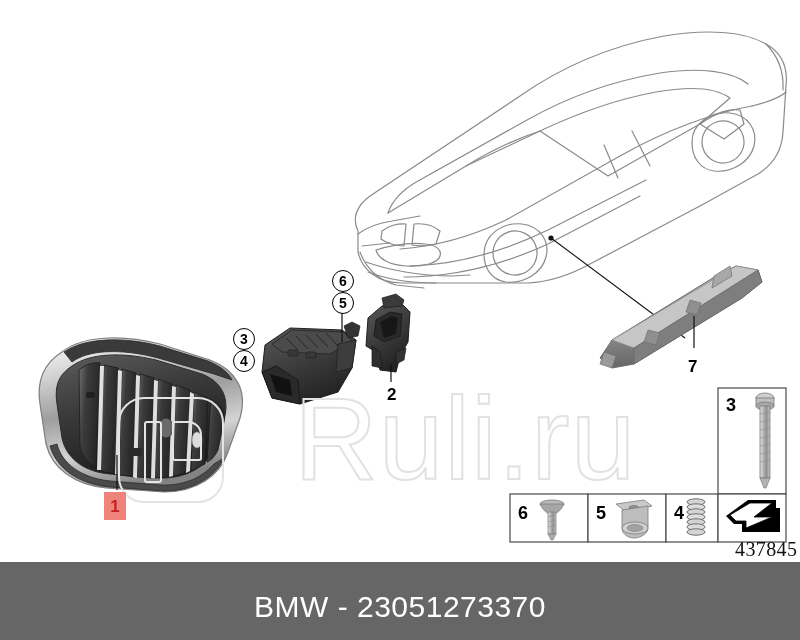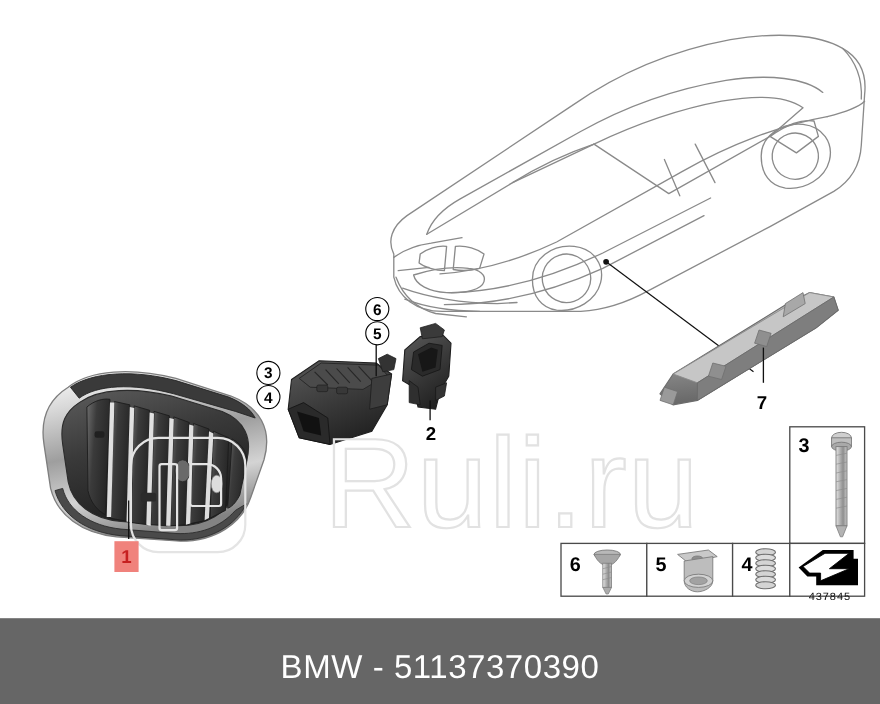--- a/index.html
+++ b/index.html
@@ -104,22 +104,22 @@
     font-size: 18px;
     font-weight: bold;
     font-family: "Liberation Sans", sans-serif;
     line-height: 1;
   }
   #legend-ref-number {
     position: absolute;
     left: 735px;
     top: 538px;
     color: #111;
-    font-size: 10px;
-    font-family: Liberation Mono, monospace;
+    font-size: 20px;
+    font-family: Liberation Serif, serif;
     letter-spacing: 0.4px;
   }
 
   
   #watermark {
     position: absolute;
     left: 118px;
     top: 383px;
     width: 610px;
     height: 130px;
@@ -526,15 +526,15 @@
   <div class="legend-cell-label" style="left:596px; top:504px;">5</div>
   <div class="legend-cell-label" style="left:674px; top:504px;">4</div>
   <div class="legend-cell-label" style="left:726px; top:396px;">3</div>
 
   <div id="legend-ref-number">437845</div>
 
 </div>
 
 <div id="footer-bar">
   <div id="footer-inner">
-    <span class="footer-text">BMW - 51137370390</span>
+    <span class="footer-text">BMW - 23051273370</span>
   </div>
 </div>
 
 </body></html>

